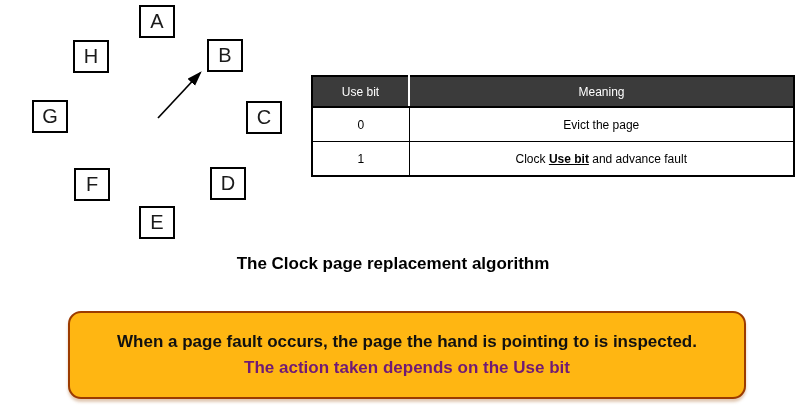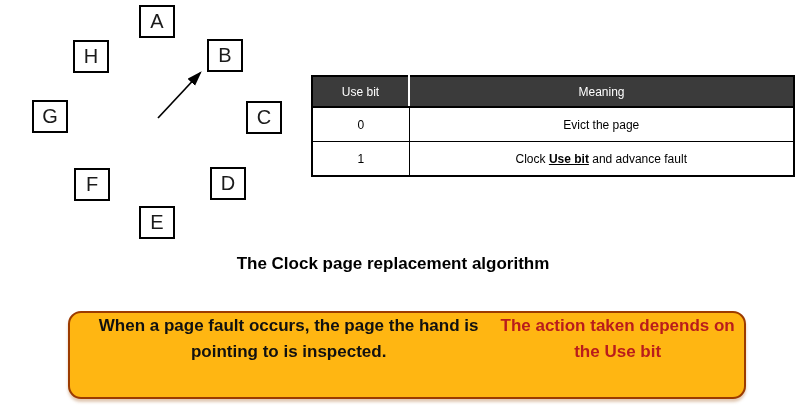--- a/index.html
+++ b/index.html
@@ -65,30 +65,30 @@
 
   
   .callout {
     position: absolute; left: 68px; top: 311px;
     width: 678px; height: 88px;
     box-sizing: border-box;
     background: #ffb612;
     border: 2.5px solid #9c3b00;
     border-radius: 13px;
     box-shadow: 0 3px 3px rgba(170, 100, 40, 0.35);
-    display: flex; flex-direction: row; justify-content: center;
+    display: flex; flex-direction: column; justify-content: center;
     text-align: center;
     padding: 0 8px;
   }
   .callout .line1 {
     font-size: 17px; font-weight: bold; color: #111;
     line-height: 26px;
   }
   .callout .line2 {
-    font-size: 17px; font-weight: bold; color: #b91c1c;
+    font-size: 17px; font-weight: bold; color: #701a75;
     line-height: 26px;
   }
 </style>
 </head>
 <body>
 
 <div class="stage">
 
   <div class="clock">
     <div class="node pos-a">A</div>

